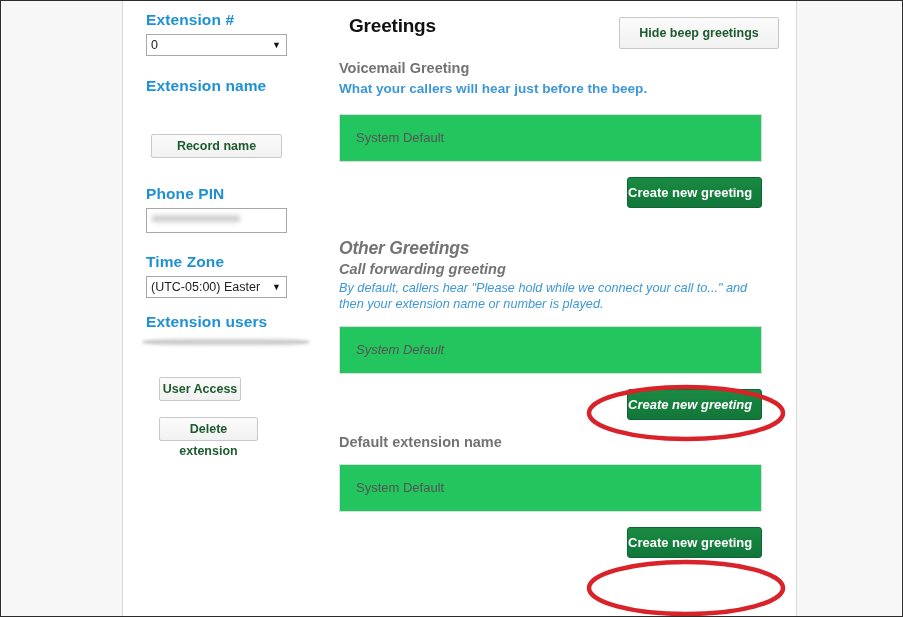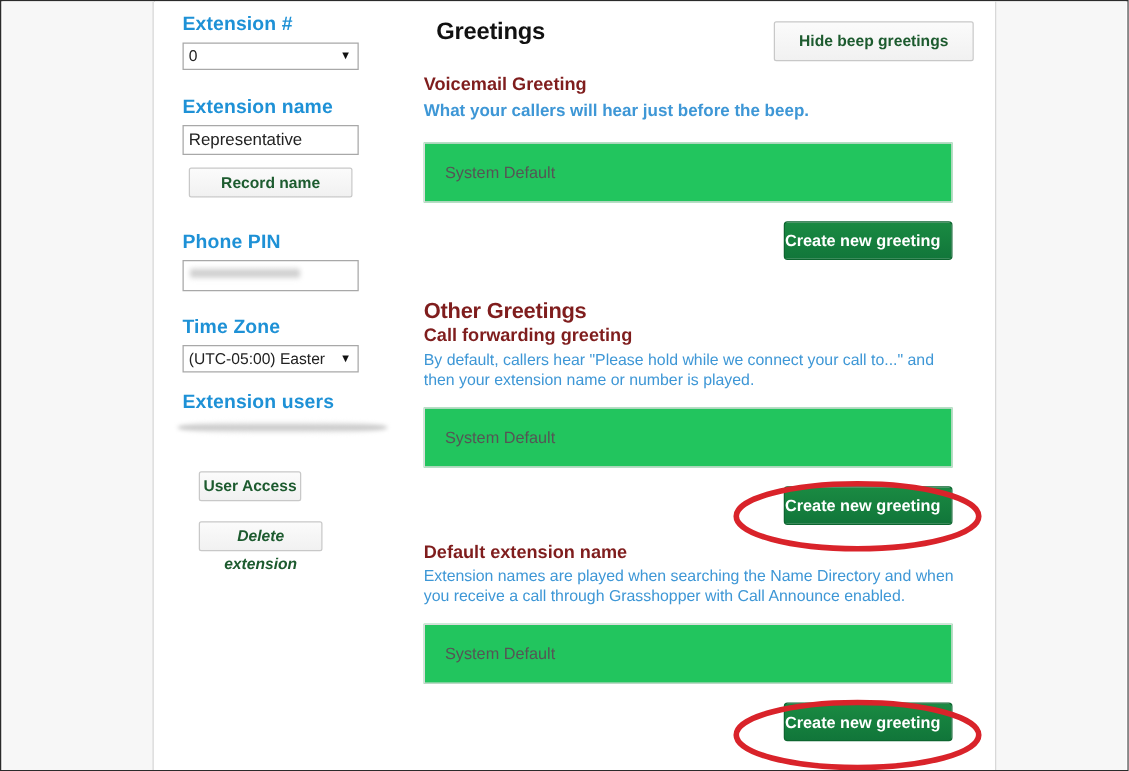--- a/index.html
+++ b/index.html
@@ -102,21 +102,21 @@
     color: #1d5b2f;
     font-size: 12.5px;
     font-weight: bold;
     text-align: center;
     cursor: pointer;
     font-family: "Liberation Sans", sans-serif;
   }
 
   #record-name-btn { width: 131px; height: 24px; line-height: 22px; text-align: center; }
   #user-access-btn  { width: 82px;  height: 24px; line-height: 22px; }
-  #delete-ext-btn   { width: 99px;  height: 24px; line-height: 22px; font-style: italic; }
+  #delete-ext-btn   { width: 99px;  height: 24px; line-height: 22px; }
 
   .blur-users {
     width: 168px;
     height: 10px;
     background: linear-gradient(180deg,#fdfdfd 0%,#dcdcdc 30%,#bdbdbd 52%,#dedede 72%,#fbfbfb 100%);
     filter: blur(1.6px);
     border-radius: 50% / 60%;
   }
 
   
@@ -139,21 +139,21 @@
     top: 16px;
     width: 160px;
     height: 32px;
     line-height: 30px;
     font-size: 12.5px;
   }
   h2.sec-title {
     margin: 0;
     font-size: 14.5px;
     font-weight: bold;
-    color: #7f1d1d;
+    color: #737373;
   }
   h2.big {
     font-size: 17.5px;
     letter-spacing: -.2px;
   }
   p.blue-desc {
     margin: 0;
     color: #3e97d6;
     font-size: 12.7px;
     line-height: 15.5px;
@@ -217,23 +217,20 @@
       <div class="abs" style="left:0;top:10px;">
         <div class="side-label">Extension #</div>
         <div class="side-field select">
           <span>0</span>
           <span class="caret">▼</span>
         </div>
       </div>
 
       <div class="abs" style="left:0;top:76px;">
         <div class="side-label">Extension name</div>
-        <div class="side-field" style="height:24px;line-height:22px;font-size:13.5px;">
-          <span>Representative</span>
-        </div>
       </div>
 
       <div class="abs" style="left:5px;top:133px;">
         <div class="gray-btn" id="record-name-btn">Record name</div>
       </div>
 
       <div class="abs" style="left:0;top:184px;">
         <div class="side-label">Phone PIN</div>
         <div class="side-field" style="height:25px;">
           <span class="blur-pin"></span>
@@ -272,33 +269,32 @@
 
       <div class="abs" style="left:0;top:59px;">
         <h2 class="sec-title">Voicemail Greeting</h2>
         <p class="blue-desc bold" style="margin-top:5px;">What your callers will hear just before the beep.</p>
         <div class="default-box" style="margin-top:17px;">System Default</div>
         <div class="btn-row" style="margin-top:15px;">
           <span class="green-btn">Create new greeting</span>
         </div>
       </div>
 
-      <div class="abs" style="left:0;top:237px;">
+      <div class="abs" style="left:0;top:237px;font-style:italic;">
         <h2 class="sec-title big">Other Greetings</h2>
         <h2 class="sec-title" style="margin-top:2px;">Call forwarding greeting</h2>
         <p class="blue-desc" style="margin-top:4px;width:432px;">By default, callers hear "Please hold while we connect your call to..." and then your extension name or number is played.</p>
         <div class="default-box" style="margin-top:14px;">System Default</div>
         <div class="btn-row" style="margin-top:15px;">
           <span class="green-btn">Create new greeting</span>
         </div>
       </div>
 
       <div class="abs" style="left:0;top:433px;">
         <h2 class="sec-title">Default extension name</h2>
-        <p class="blue-desc" style="margin-top:4px;width:432px;">Extension names are played when searching the Name Directory and when you receive a call through Grasshopper with Call Announce enabled.</p>
         <div class="default-box" style="margin-top:14px;">System Default</div>
         <div class="btn-row" style="margin-top:15px;">
           <span class="green-btn">Create new greeting</span>
         </div>
       </div>
 
     </div>
 
   </div>
 

